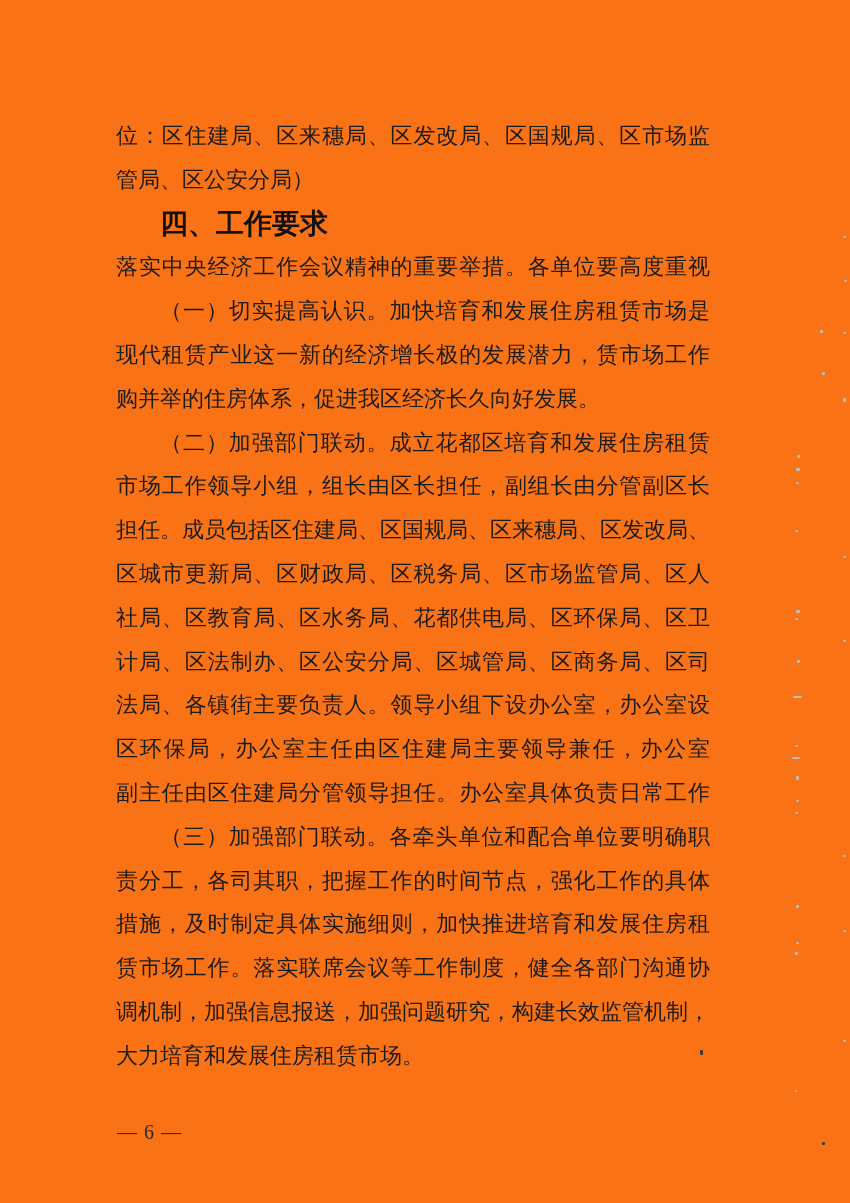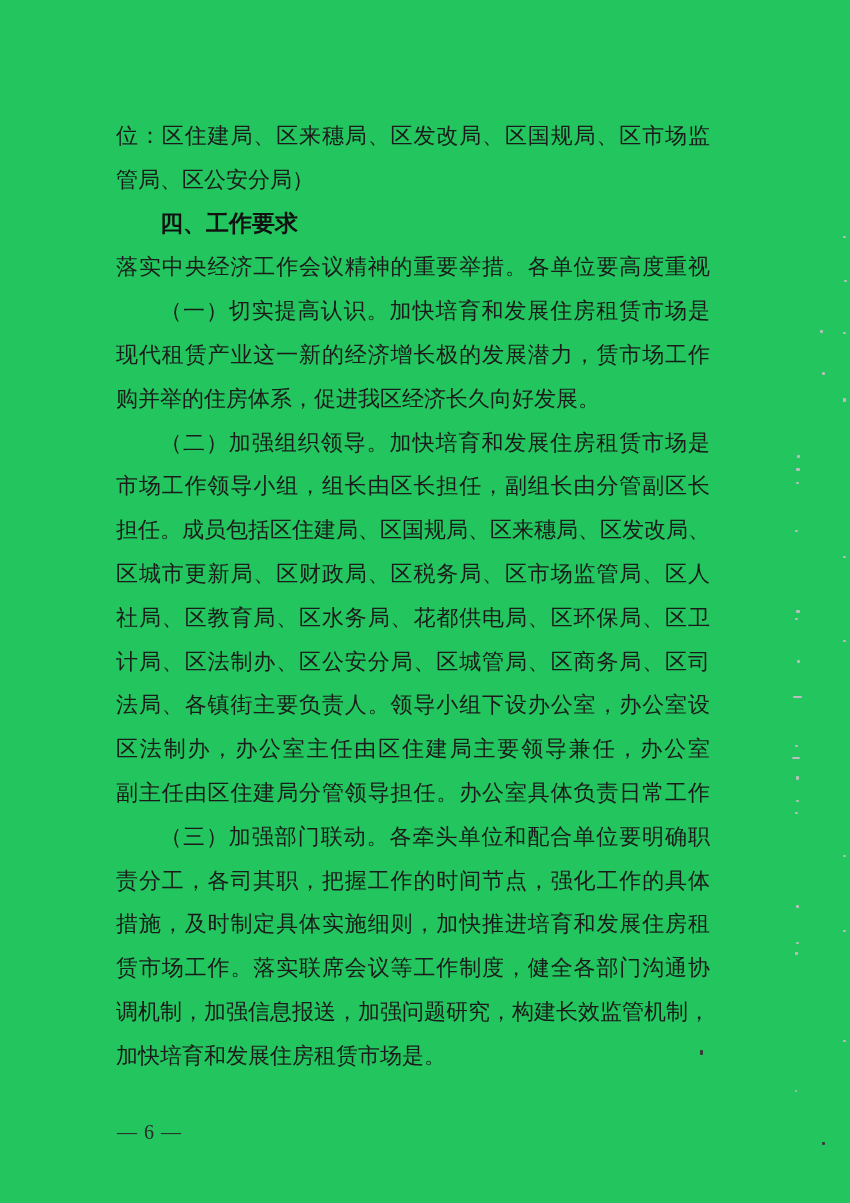--- a/index.html
+++ b/index.html
@@ -4,21 +4,21 @@
 <style>
   html, body {
     margin: 0;
     padding: 0;
     background: #ffffff;
   }
   .page {
     position: relative;
     width: 850px;
     height: 1203px;
-    background: #22c55e;
+    background: #f97316;
     overflow: hidden;
     font-family: "Liberation Serif", "DejaVu Serif", serif;
     color: #1b1b1b;
   }
   .text-block {
     position: absolute;
     left: 116px;
     top: 114px;
     width: 594px;
   }
@@ -34,21 +34,21 @@
   .line.short {
     text-align: left;
     text-align-last: left;
   }
   .line.indent {
     text-indent: 44px;
   }
   .block-heading .line {
     font-family: "Liberation Sans", "DejaVu Sans", sans-serif;
     font-weight: 700;
-    font-size: 23px;
+    font-size: 28px;
     color: #111;
   }
   .page-number {
     position: absolute;
     left: 117px;
     top: 1119px;
     font-size: 20px;
     line-height: 26px;
     color: #2a2a2a;
     letter-spacing: 1px;
@@ -73,37 +73,37 @@
       <div class="block block-heading">
         <div class="line short indent">四、工作要求</div>
       </div>
       <div class="block block-paragraph">
         <div class="line">落实中央经济工作会议精神的重要举措。各单位要高度重视</div>
         <div class="line indent">（一）切实提高认识。加快培育和发展住房租赁市场是</div>
         <div class="line">现代租赁产业这一新的经济增长极的发展潜力，赁市场工作</div>
         <div class="line short">购并举的住房体系，促进我区经济长久向好发展。</div>
       </div>
       <div class="block block-paragraph">
-        <div class="line indent">（二）加强组织领导。加快培育和发展住房租赁市场是</div>
+        <div class="line indent">（二）加强部门联动。成立花都区培育和发展住房租赁</div>
         <div class="line">市场工作领导小组，组长由区长担任，副组长由分管副区长</div>
         <div class="line">担任。成员包括区住建局、区国规局、区来穗局、区发改局、</div>
         <div class="line">区城市更新局、区财政局、区税务局、区市场监管局、区人</div>
         <div class="line">社局、区教育局、区水务局、花都供电局、区环保局、区卫</div>
         <div class="line">计局、区法制办、区公安分局、区城管局、区商务局、区司</div>
         <div class="line">法局、各镇街主要负责人。领导小组下设办公室，办公室设</div>
-        <div class="line">区法制办，办公室主任由区住建局主要领导兼任，办公室</div>
+        <div class="line">区环保局，办公室主任由区住建局主要领导兼任，办公室</div>
         <div class="line">副主任由区住建局分管领导担任。办公室具体负责日常工作</div>
       </div>
       <div class="block block-paragraph">
         <div class="line indent">（三）加强部门联动。各牵头单位和配合单位要明确职</div>
         <div class="line">责分工，各司其职，把握工作的时间节点，强化工作的具体</div>
         <div class="line">措施，及时制定具体实施细则，加快推进培育和发展住房租</div>
         <div class="line">赁市场工作。落实联席会议等工作制度，健全各部门沟通协</div>
         <div class="line">调机制，加强信息报送，加强问题研究，构建长效监管机制，</div>
-        <div class="line short">加快培育和发展住房租赁市场是。</div>
+        <div class="line short">大力培育和发展住房租赁市场。</div>
       </div>
     </div>
   <div class="page-number">— 6 —</div>
   <div id="artifacts">
       <div class="speck" style="left: 843px; top: 236px; width: 3px; height: 2px;"></div>
       <div class="speck" style="left: 844px; top: 280px; width: 3px; height: 2px;"></div>
       <div class="speck" style="left: 820px; top: 330px; width: 3px; height: 3px;"></div>
       <div class="speck" style="left: 843px; top: 332px; width: 3px; height: 2px;"></div>
       <div class="speck" style="left: 822px; top: 372px; width: 3px; height: 3px;"></div>
       <div class="speck" style="left: 843px; top: 398px; width: 3px; height: 4px;"></div>

